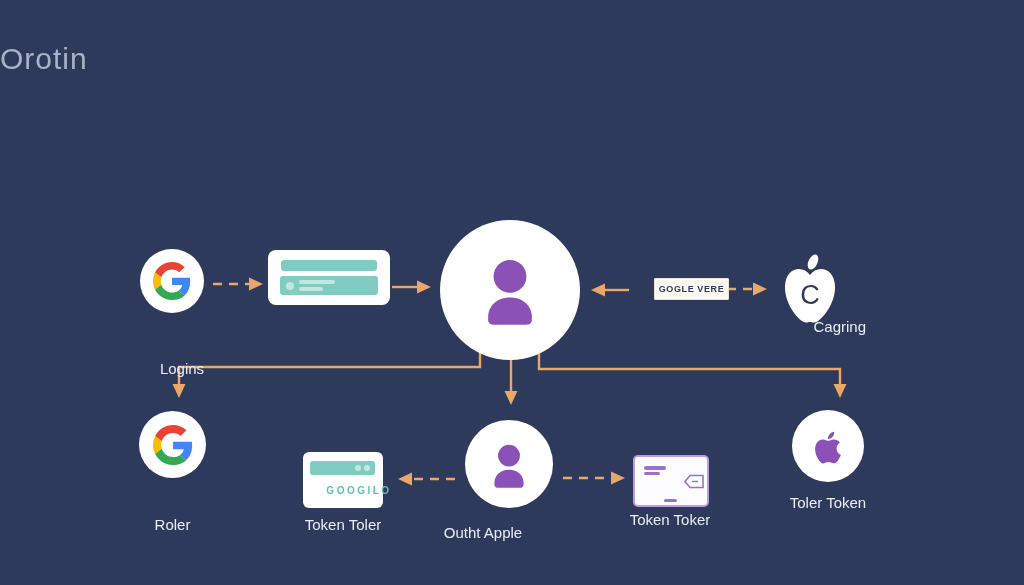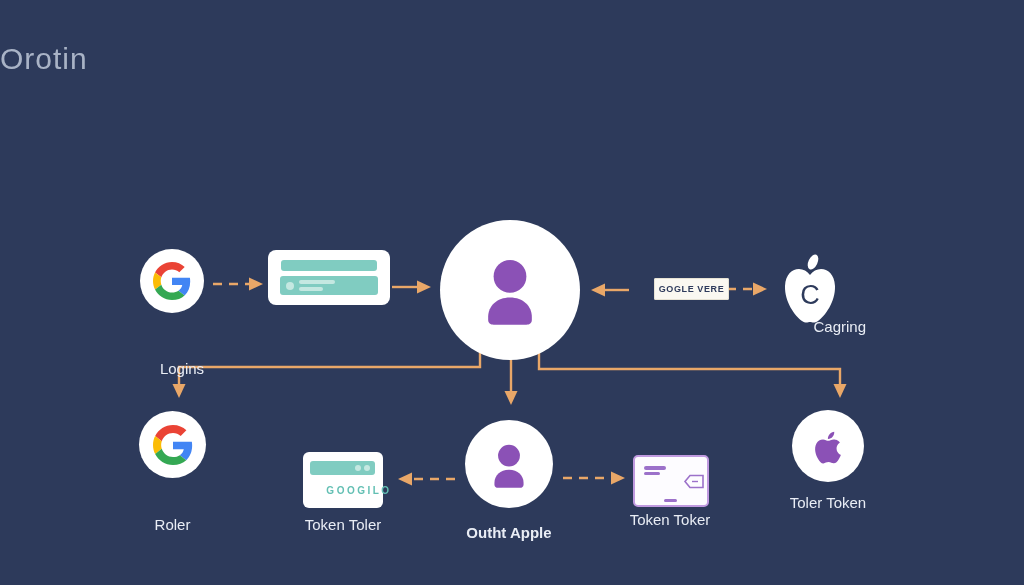--- a/index.html
+++ b/index.html
@@ -143,21 +143,21 @@
     <div class="brand-text" style="top:33px;">GOOGILO</div>
   </div>
   <div class="abs node-label" style="left:283px;top:516px;width:120px;">Token Toler</div>
 
   <div class="abs circle" style="left:465px;top:420px;width:88px;height:88px;">
     <svg width="52" height="52" viewBox="0 0 100 100" style="margin-top:3px;">
       <circle cx="50" cy="30" r="21" fill="var(--purple)"></circle>
       <path d="M50 57 C33 57 22 68 22 82 L22 86 C22 90 25 92 29 92 L71 92 C75 92 78 90 78 86 L78 82 C78 68 67 57 50 57 Z" fill="var(--purple)"></path>
     </svg>
   </div>
-  <div class="abs node-label" style="left:449px;top:524px;width:120px;font-weight:bold;">Outht Apple</div>
+  <div class="abs node-label" style="left:423px;top:524px;width:120px;">Outht Apple</div>
 
   <div class="abs" style="left:633px;top:455px;width:76px;height:52px;background:#fdfcff;
        border:2px solid var(--purple-border);border-radius:5px;z-index:2;">
     <div class="p-line" style="left:9px;top:9px;width:22px;height:3.5px;"></div>
     <div class="p-line" style="left:9px;top:15px;width:16px;height:3px;"></div>
     <svg style="position:absolute;right:2px;top:17px;" width="22" height="15" viewBox="0 0 22 15">
       <path d="M2 7.5 L7 1.5 H20 V13.5 H7 Z" fill="none" stroke="var(--purple-line)" stroke-width="1.6"></path>
       <line x1="9" y1="7.5" x2="15" y2="7.5" stroke="var(--purple-line)" stroke-width="1.4"></line>
     </svg>
     <div class="p-line" style="left:29px;top:42px;width:13px;height:3px;"></div>

